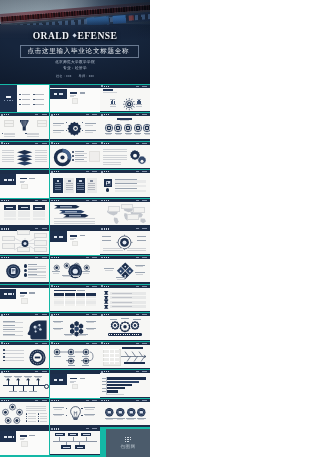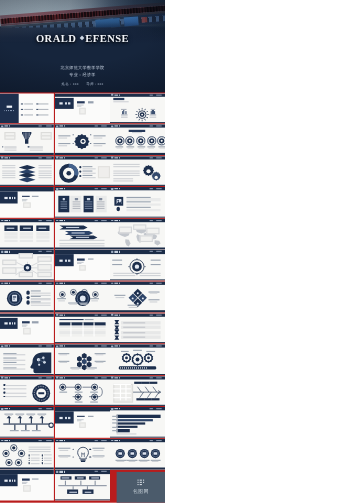--- a/index.html
+++ b/index.html
@@ -1,18 +1,18 @@
 <!DOCTYPE html>
 <html><head>
 <meta charset="utf-8">
 <title>PPT Template Preview</title>
 <style>
   html,body{margin:0;padding:0;background:#ffffff;}
   body{width:150px;height:457px;overflow:hidden;font-family:"Liberation Sans",sans-serif;}
-  #sheet{position:relative;width:150px;height:457px;background:#b91c1c;}
+  #sheet{position:relative;width:150px;height:457px;background:#14b8a6;}
 
   
   .cover{position:absolute;left:0;top:0;width:150px;height:84px;overflow:hidden;background:#16253c;}
   .sky{position:absolute;left:0;top:0;width:150px;height:24px;
        background:linear-gradient(96deg,#8e9da8 0%,#8b9aa5 26%,#84939f 42%,#6c7c8b 54%,#46576b 66%,#2b3c51 80%,#1b2a3d 100%);}
   .photo{position:absolute;left:0;top:0;width:150px;height:36px;overflow:hidden;}
   
   .roofwrap{position:absolute;left:0;top:14.2px;width:170px;height:30px;
      transform:rotate(-4.58deg);transform-origin:0 0;}
   .roof{position:absolute;left:0;top:0;width:176px;height:3.2px;
@@ -124,20 +124,23 @@
       </div>
     </div>
     <div class="wall"></div>
     <div class="fade"></div>
     <div class="vig"></div>
 
     <div class="cover-title">
       <span>ORAL</span><span>D</span><span class="dia"></span><span>EFENSE</span>
     </div>
 
+    <div class="cover-sub">
+      <span>点击这里输入毕业论文标题全称</span>
+    </div>
 
     <div class="cover-meta">
       <div class="r1">北京师范大学数学学院</div>
       <div class="r2">专业：经济学</div>
       <div class="r3"><span>姓名：xxx</span><span class="sp"></span><span>导师：xxx</span></div>
     </div>
   </div>
 
   <div class="grid" id="grid">
       <div class="slide toc">

